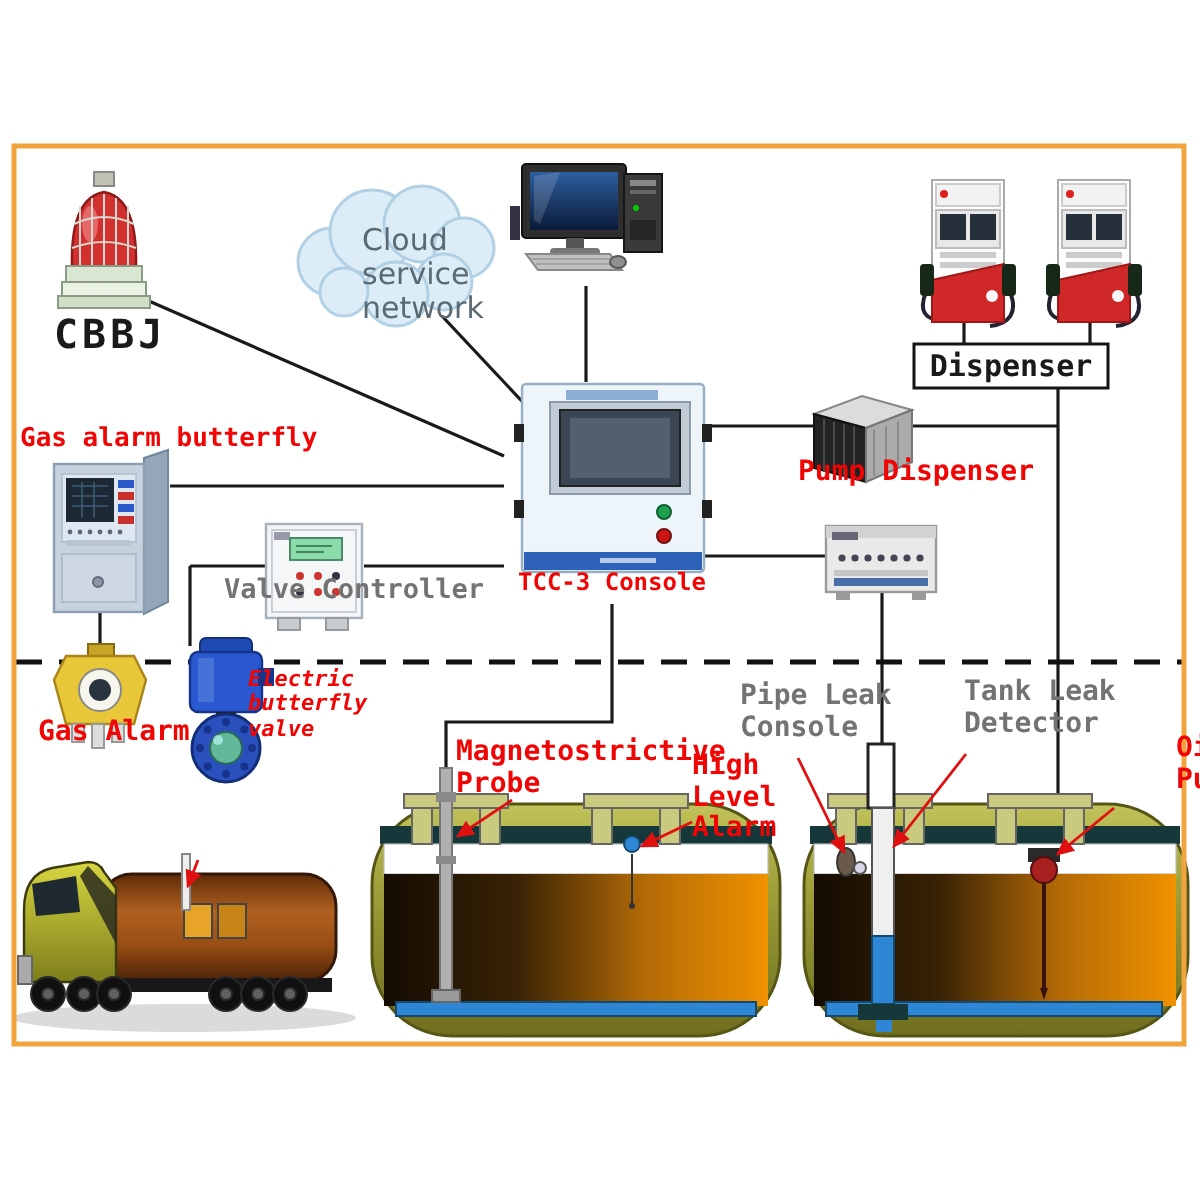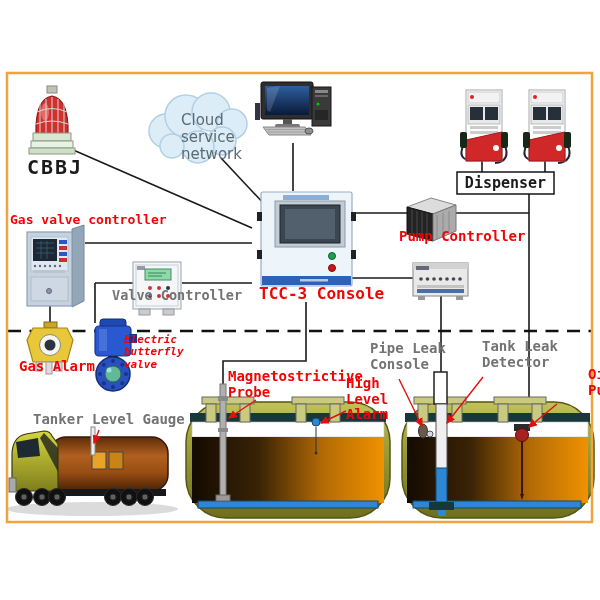--- a/index.html
+++ b/index.html
@@ -353,27 +353,26 @@
     <path d="M483,377 L447,423" marker-end="url(#arr)"></path>
     <path d="M557,404 L529,427" marker-end="url(#arr)"></path>
     <path d="M99,430 L94,443" marker-end="url(#arr)"></path>
   </g>
 
   <rect x="7" y="73" width="585" height="449" fill="none" stroke="#F1A43E" stroke-width="2.5"></rect>
 </svg>
 
 <div class="lbl blk" style="left:27px;top:156px;font-size:20px;letter-spacing:2px;">CBBJ</div>
 <div class="lbl cloud-text wrap" style="left:157px;top:112px;width:92px;font-size:15px;margin-left:24px;">Cloud service network</div>
-<div class="lbl red" style="left:10px;top:213px;font-size:13px;">Gas valve controller</div>
+<div class="lbl red" style="left:10px;top:213px;font-size:13px;">Gas alarm butterfly</div>
 <div class="lbl blue" style="left:112px;top:288px;font-size:13.5px;">Valve Controller</div>
-<div class="lbl red" style="left:259px;top:285px;font-size:16px;">TCC-3 Console</div>
-<div class="lbl red" style="left:399px;top:229px;font-size:14px;">Pump Controller</div>
+<div class="lbl red" style="left:259px;top:285px;font-size:12px;">TCC-3 Console</div>
+<div class="lbl red" style="left:399px;top:229px;font-size:14px;">Pump Dispenser</div>
 <div class="lbl blk disp-box" style="left:457px;top:172px;width:97px;height:22px;font-size:15px;">Dispenser</div>
 <div class="lbl red" style="left:8px;top:359px;font-size:14px;margin-left:11px;">Gas Alarm</div>
 <div class="lbl red wrap" style="left:124px;top:334px;width:82px;font-size:11px;font-style:italic;">Electric butterfly valve</div>
 <div class="lbl red wrap" style="left:228px;top:369px;width:140px;font-size:14px;">Magnetostrictive Probe</div>
 <div class="lbl red wrap" style="left:346px;top:376px;width:52px;font-size:14px;">High Level Alarm</div>
 <div class="lbl blue wrap" style="left:370px;top:341px;width:82px;font-size:14px;">Pipe Leak Console</div>
 <div class="lbl blue wrap" style="left:458px;top:339px;width:82px;font-size:14px;margin-left:24px;">Tank Leak Detector</div>
 <div class="lbl red wrap" style="left:553px;top:367px;width:42px;font-size:14px;margin-left:35px;">Oil Pump</div>
-<div class="lbl blue" style="left:33px;top:412px;font-size:14px;">Tanker Level Gauge</div>
 
 </div>
 
 </body></html>

